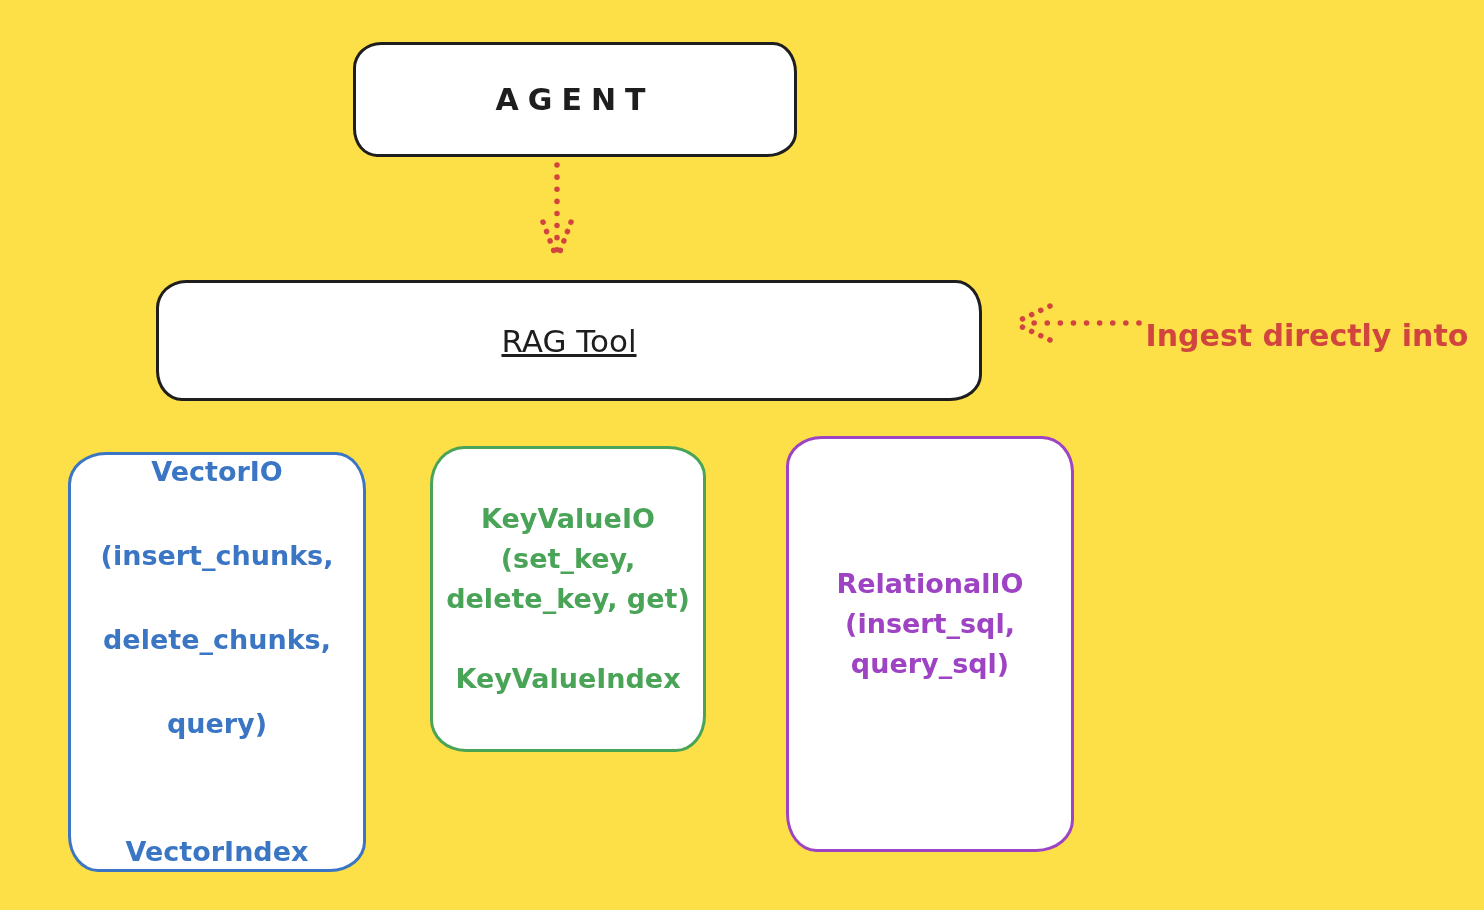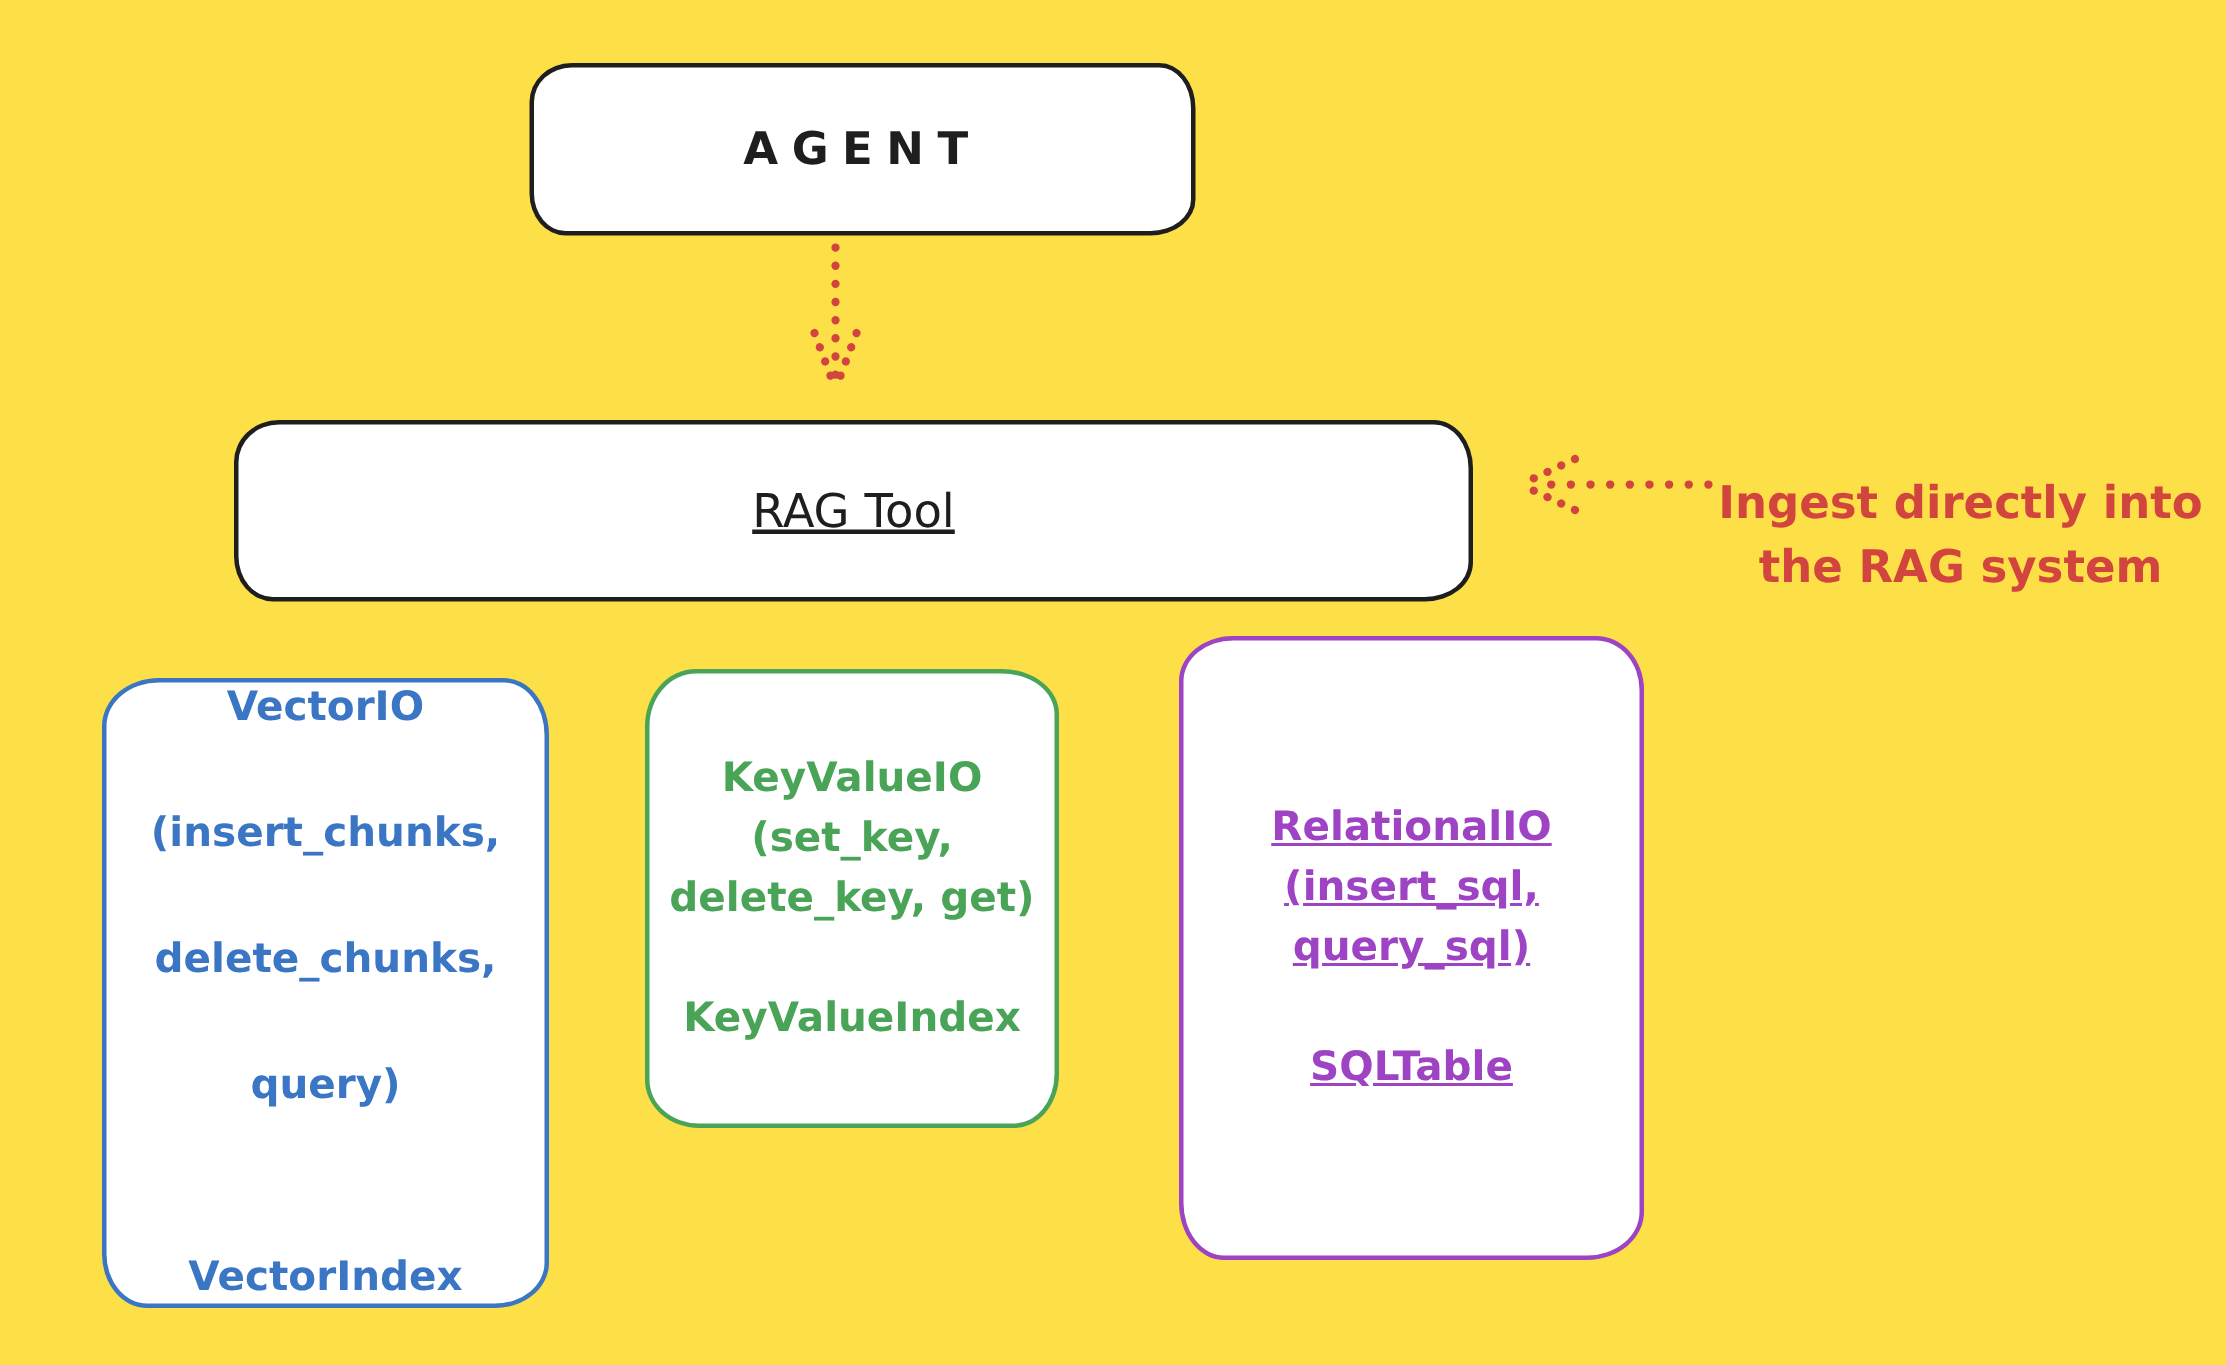--- a/index.html
+++ b/index.html
@@ -59,24 +59,23 @@
     border-color: #3b76c4; color: #3b76c4;
     border-radius: 38px 30px 36px 30px / 32px 38px 30px 36px;
     gap: 44px;
   }
   #keyvalue-box {
     left: 430px; top: 446px; width: 276px; height: 306px;
     border-color: #4aa457; color: #4aa457;
     border-radius: 34px 38px 30px 36px / 38px 30px 36px 32px;
   }
   #relational-box {
-    left: 786px; top: 424px; width: 310px; height: 416px;
+    left: 786px; top: 436px; width: 288px; height: 416px;
     border-color: #9d43c4; color: #9d43c4;
     border-radius: 36px 32px 38px 30px / 30px 36px 32px 38px;
-    text-decoration: underline;
   }
   .spacer {
     height: 40px;
   }
   #annotation {
     position: absolute;
     left: 1130px; top: 281px; width: 354px;
     text-align: center;
     color: #d2453e;
     font-size: 30px;
@@ -114,21 +113,20 @@
   <svg class="arrow-svg" id="arrow-left" width="136" height="52" viewBox="0 0 136 52">
     <g stroke="#d2453e" stroke-width="5.5" stroke-linecap="round" fill="none">
       <line x1="133" y1="26" x2="16" y2="26" stroke-dasharray="0.1 13"></line>
       <line x1="44" y1="9" x2="12" y2="24" stroke-dasharray="0.1 10"></line>
       <line x1="44" y1="43" x2="12" y2="28" stroke-dasharray="0.1 10"></line>
     </g>
   </svg>
 
   <div id="annotation">
     <div>Ingest directly into</div>
-    <div>the RAG system</div>
   </div>
 
   <div class="box module-box" id="vector-box">
     <div>VectorIO</div>
     <div>(insert_chunks,</div>
     <div>delete_chunks,</div>
     <div>query)</div>
     <div class="spacer"></div>
     <div>VectorIndex</div>
   </div>
@@ -139,16 +137,15 @@
     <div>delete_key, get)</div>
     <div class="spacer"></div>
     <div>KeyValueIndex</div>
   </div>
 
   <div class="box module-box" id="relational-box">
     <div>RelationalIO</div>
     <div>(insert_sql,</div>
     <div>query_sql)</div>
     <div class="spacer"></div>
-    <div>SQLTable</div>
   </div>
 
 </div>
 
 </body></html>

